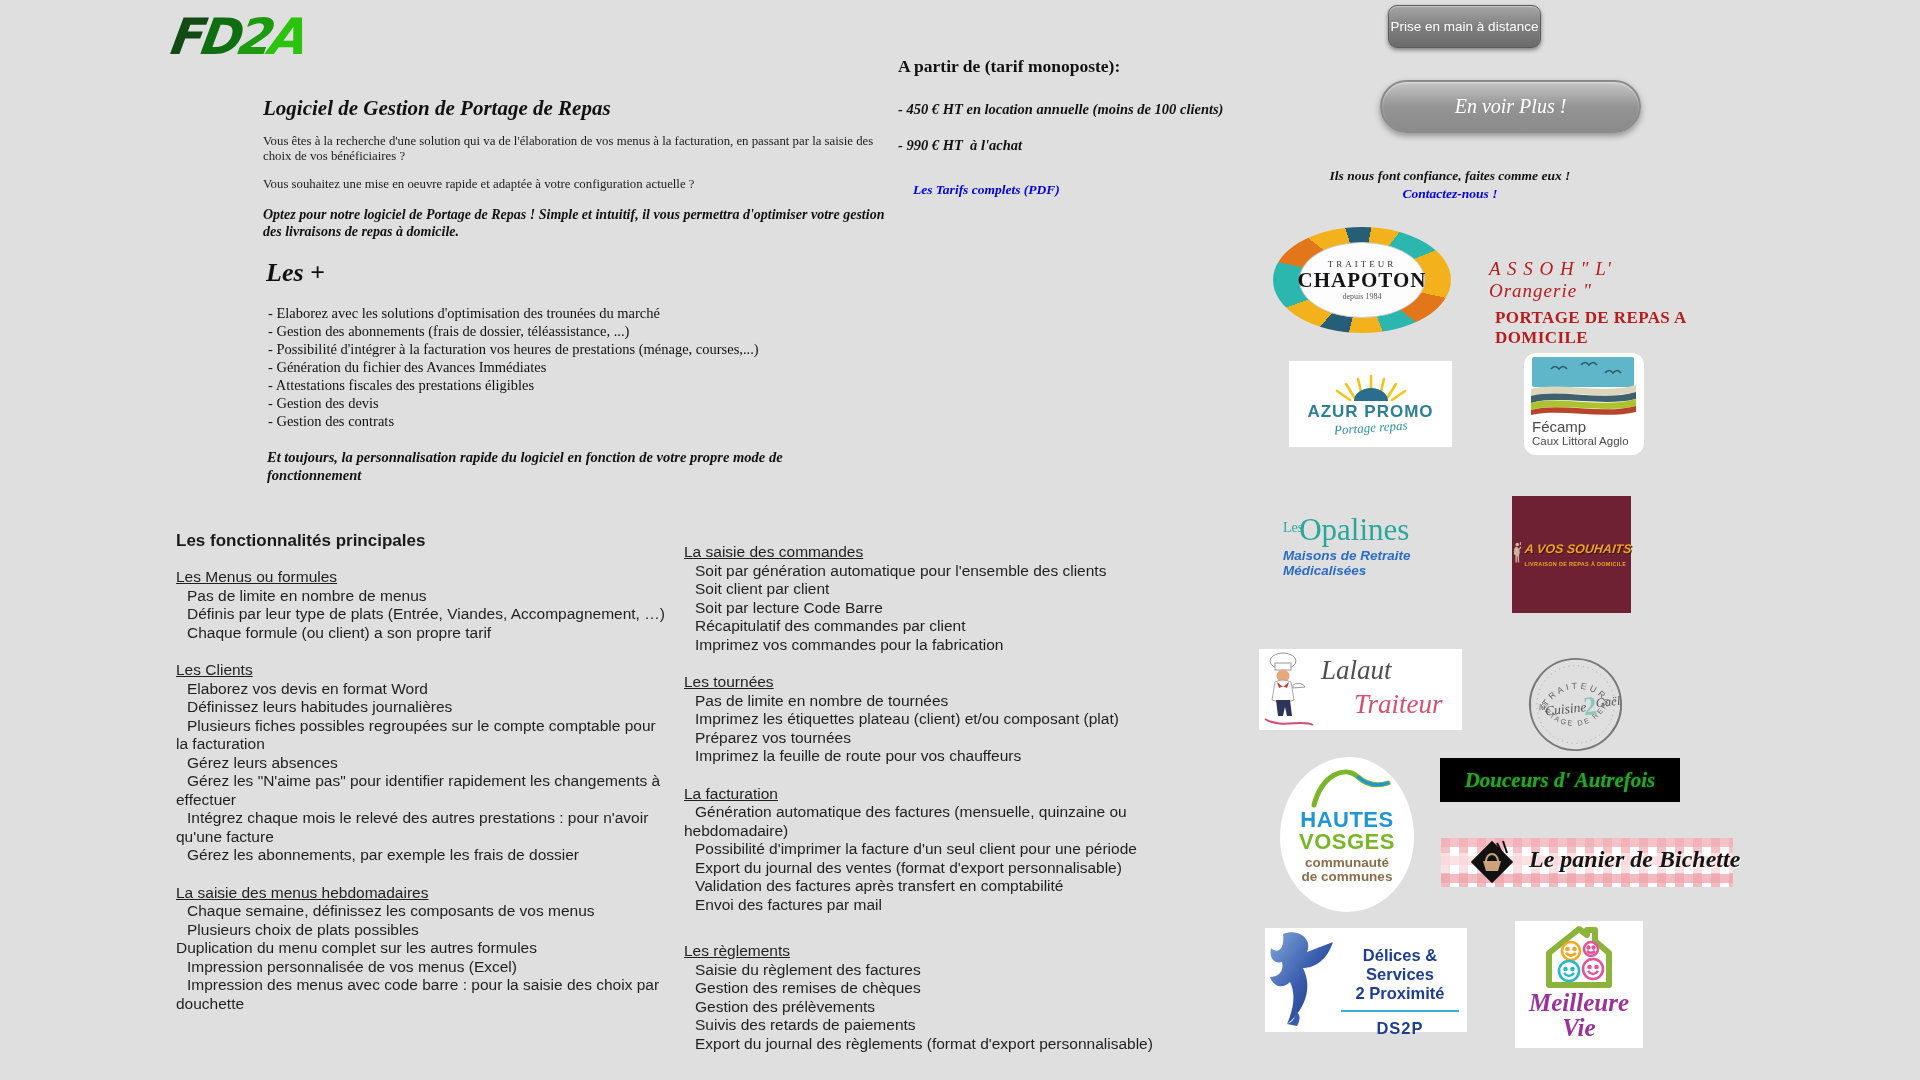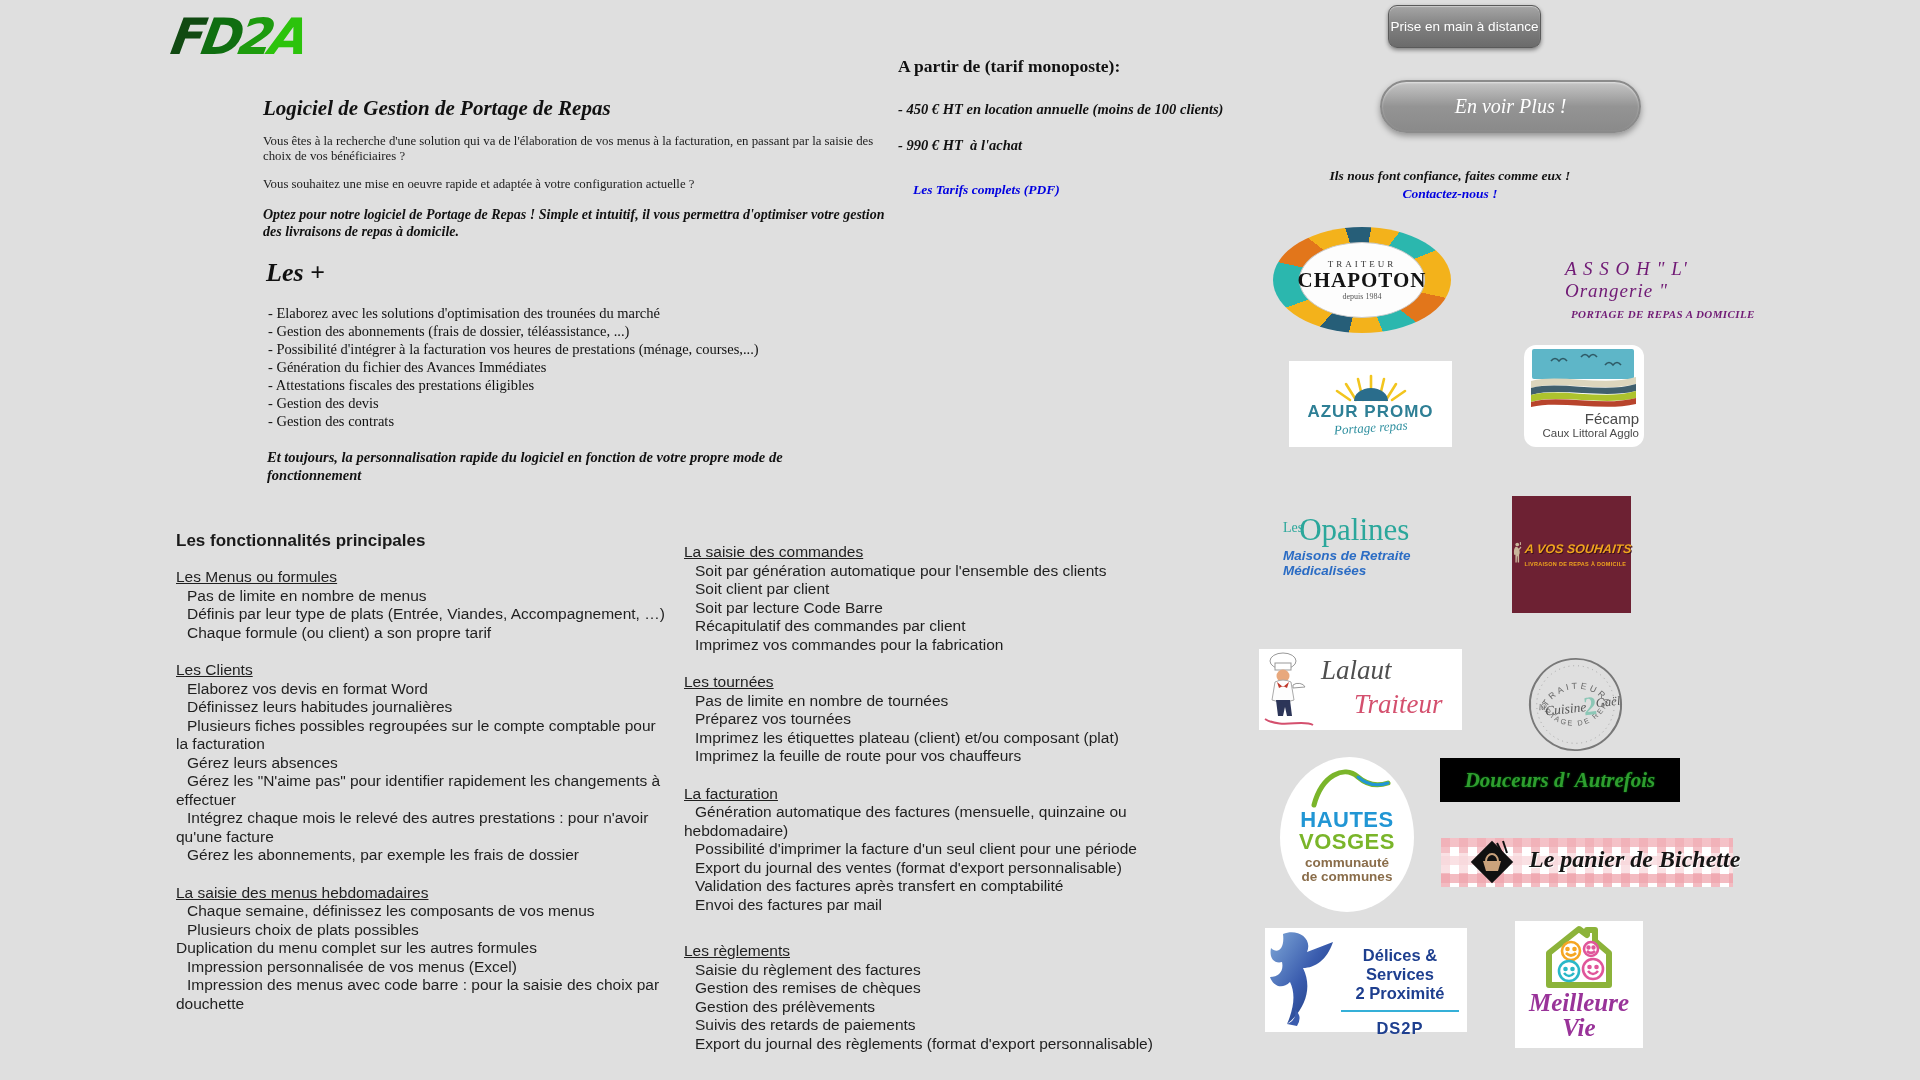--- a/index.html
+++ b/index.html
@@ -68,32 +68,32 @@
      background:conic-gradient(from 10deg,#f3b21b 0 28deg,#2bb7ae 28deg 58deg,#f3b21b 58deg 92deg,
        #e2761b 92deg 118deg,#2bb7ae 118deg 148deg,#f3b21b 148deg 184deg,#265e78 184deg 212deg,
        #f3b21b 212deg 240deg,#2bb7ae 240deg 272deg,#e2761b 272deg 298deg,#f3b21b 298deg 332deg,#265e78 332deg 360deg); }
   .chapoton .inner { position:absolute; left:26px; top:15px; right:26px; bottom:15px;
      background:#fdfdfd; border:1px solid #c9c9c9; border-radius:50%;
      display:flex; flex-direction:column; align-items:center; justify-content:center; }
   .chapoton .t1 { font-size:9px; letter-spacing:3px; color:#333; }
   .chapoton .t2 { font-size:21px; font-weight:bold; letter-spacing:1px; color:#141414; line-height:1.05; }
   .chapoton .t3 { font-size:8px; color:#555; }
 
-  .assoh { left:1565px; top:258px; width:215px; color:#701a75; }
+  .assoh { left:1489px; top:258px; width:215px; color:#b91c1c; }
   .assoh .a1 { font-size:19px; font-style:italic; letter-spacing:1px; }
-  .assoh .a2 { font-size:11px; font-weight:bold; font-style:italic; margin:6px 0 0 6px; letter-spacing:.4px; }
+  .assoh .a2 { font-size:17px; font-weight:bold; margin:6px 0 0 6px; letter-spacing:.4px; }
 
   .azur { left:1289px; top:361px; width:163px; height:86px; display:flex; flex-direction:column;
           align-items:center; justify-content:center; }
   .azur .name { font-family:"Liberation Sans", sans-serif; font-weight:bold; font-size:17px;
                 letter-spacing:1px; color:#2e7f95; line-height:1; margin-top:1px; }
   .azur .sub { font-size:13px; font-style:italic; color:#2e8f9f; transform:rotate(-4deg); }
 
-  .fecamp { left:1526px; top:347px; width:116px; height:98px; background:#fff; border-radius:10px;
-            padding:2px 3px; box-shadow:0 0 0 2px #fff;text-align:right; }
+  .fecamp { left:1526px; top:355px; width:116px; height:98px; background:#fff; border-radius:10px;
+            padding:2px 3px; box-shadow:0 0 0 2px #fff; }
   .fecamp .txt { font-family:"Liberation Sans", sans-serif; color:#4a4a4a; line-height:1.05; margin-left:3px; }
   .fecamp .f1 { font-size:15px; } .fecamp .f2 { font-size:11.5px; }
 
   .opalines { left:1283px; top:514px; width:175px; }
   .opalines .row { color:#2ba79b; line-height:1; }
   .opalines .les { font-size:14px; vertical-align:8px; margin-right:-4px; }
   .opalines .name { font-size:31px; }
   .opalines .sub { font-family:"Liberation Sans", sans-serif; font-size:13.5px; font-weight:bold;
                    font-style:italic; color:#2b6cc4; margin-top:3px; }
 
@@ -217,22 +217,22 @@
       <div class="sec-title">La saisie des commandes</div>
       <div class="fitem">Soit par génération automatique pour l'ensemble des clients</div>
       <div class="fitem">Soit client par client</div>
       <div class="fitem">Soit par lecture Code Barre</div>
       <div class="fitem">Récapitulatif des commandes par client</div>
       <div class="fitem">Imprimez vos commandes pour la fabrication</div>
     </div>
     <div class="sec">
       <div class="sec-title">Les tournées</div>
       <div class="fitem">Pas de limite en nombre de tournées</div>
+      <div class="fitem">Imprimez les étiquettes plateau (client) et/ou composant (plat)</div>
       <div class="fitem">Préparez vos tournées</div>
-      <div class="fitem">Imprimez les étiquettes plateau (client) et/ou composant (plat)</div>
       <div class="fitem">Imprimez la feuille de route pour vos chauffeurs</div>
     </div>
     <div class="sec">
       <div class="sec-title">La facturation</div>
       <div class="fitem">Génération automatique des factures (mensuelle, quinzaine ou hebdomadaire)</div>
       <div class="fitem">Possibilité d'imprimer la facture d'un seul client pour une période</div>
       <div class="fitem">Export du journal des ventes (format d'export personnalisable)</div>
       <div class="fitem">Validation des factures après transfert en comptabilité</div>
       <div class="fitem">Envoi des factures par mail</div>
     </div>

